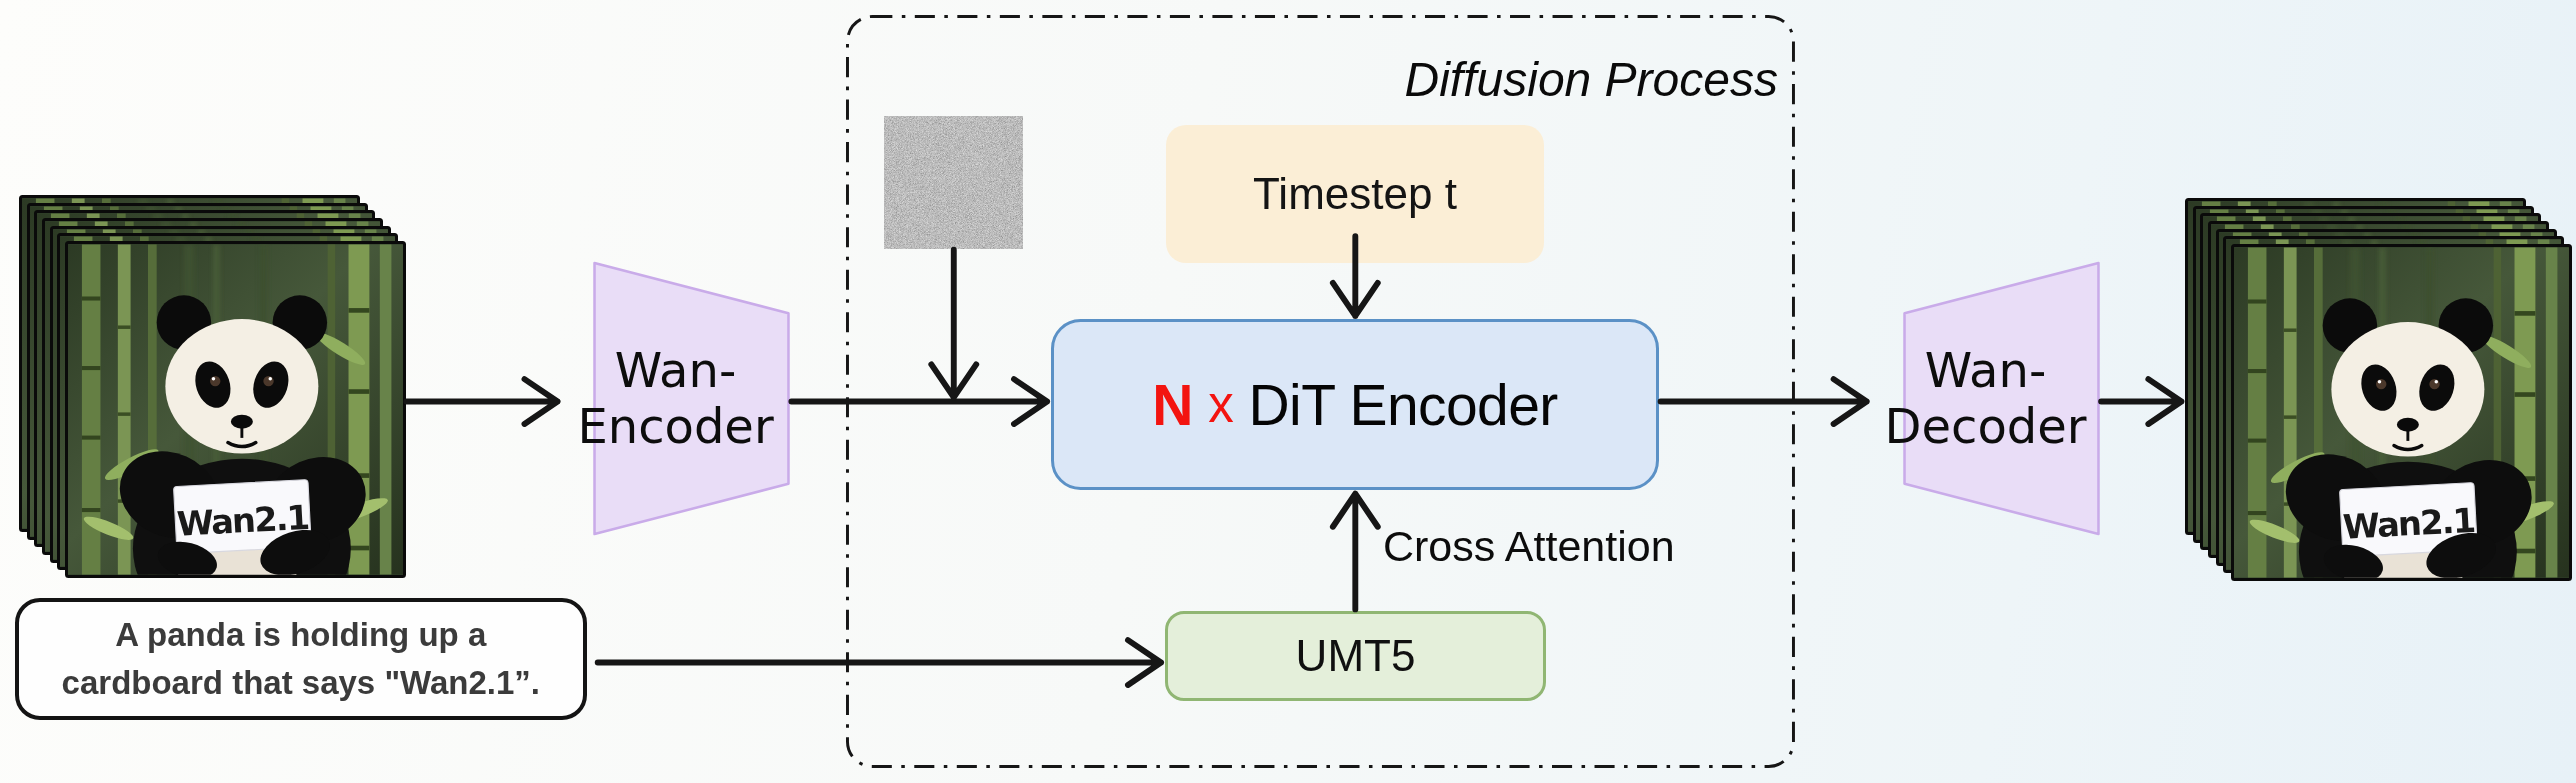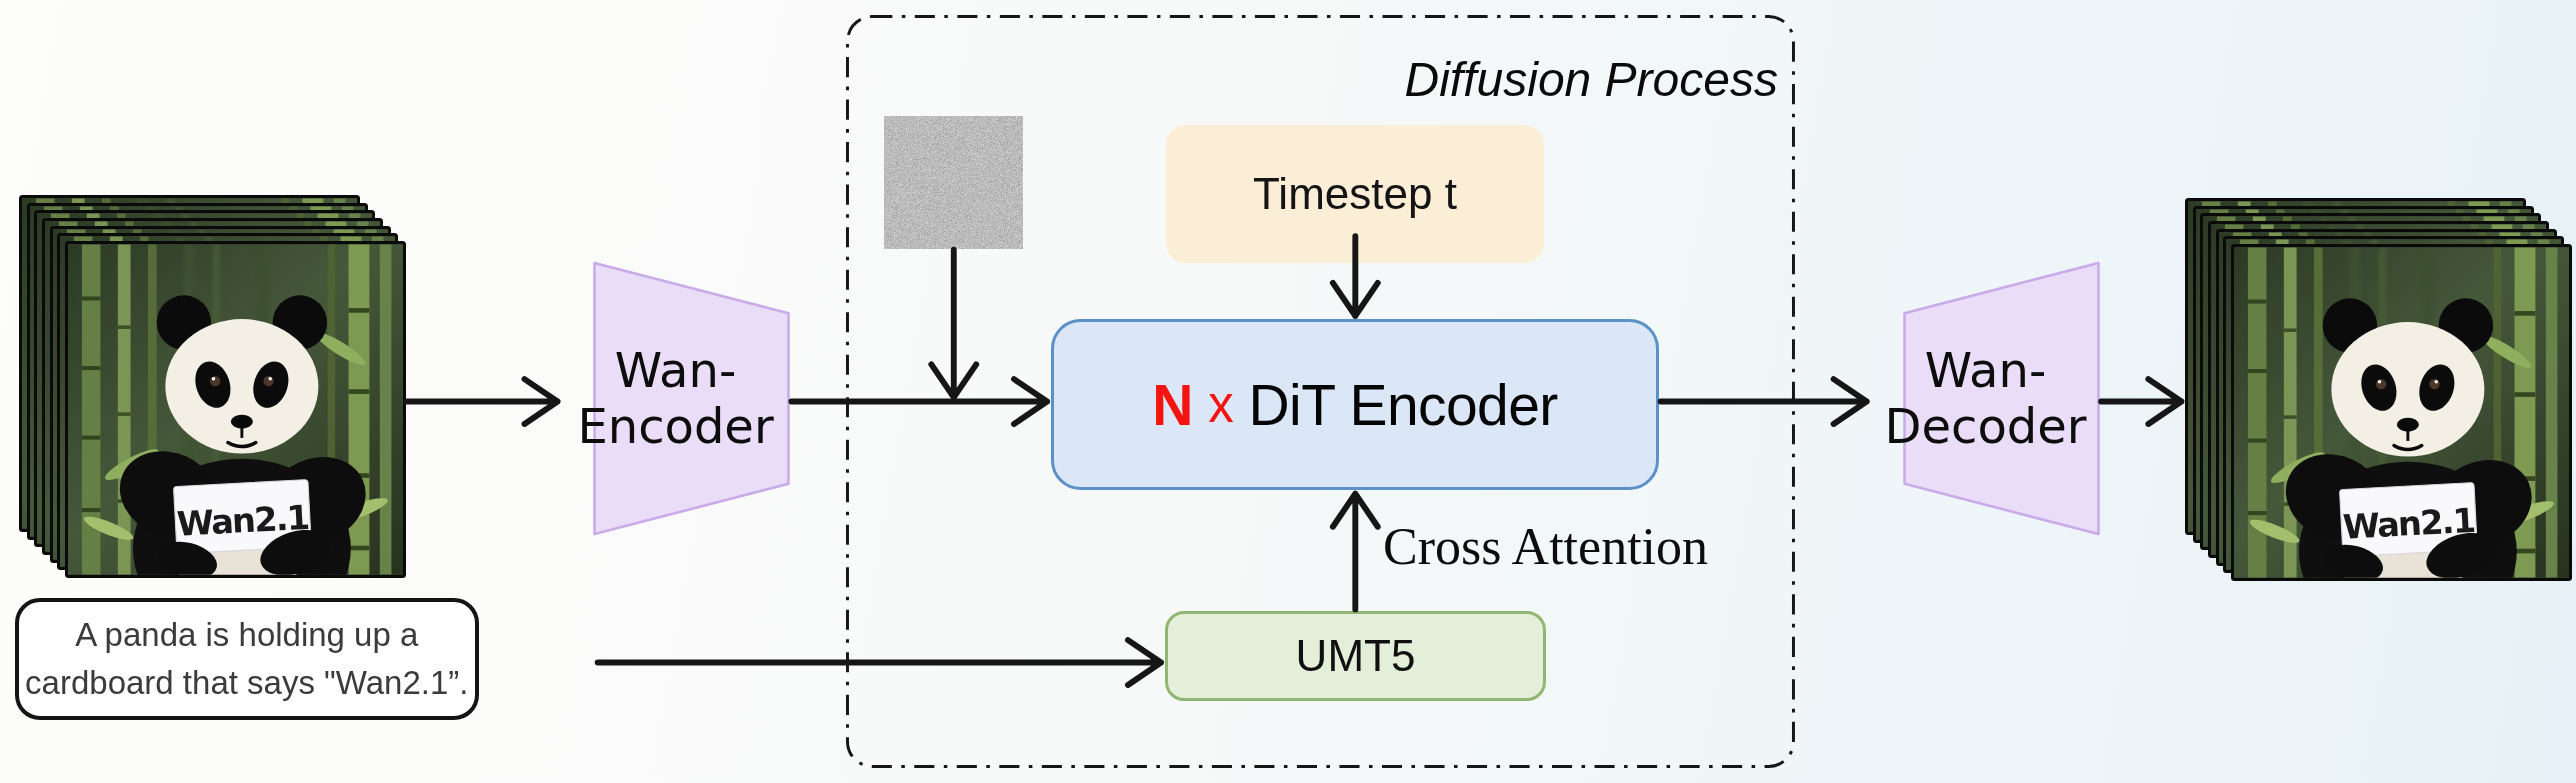--- a/index.html
+++ b/index.html
@@ -14,24 +14,24 @@
   
   .stack{position:absolute;}
   .frame{
     position:absolute;width:341px;height:337px;
     border:3px solid #0a0a0a;border-radius:3.5px;
     overflow:hidden;background:#30402a;box-sizing:border-box;
   }
   .frame svg{display:block;width:100%;height:100%;}
   
   .prompt-box{
-    left:14.8px;top:598px;width:464px;height:122px;
+    left:14.8px;top:598px;width:572px;height:122px;
     background:#fefefe;border:4.1px solid #141414;border-radius:25px;
     display:flex;flex-direction:column;align-items:center;justify-content:center;
-    font-size:33px;line-height:1.45;color:#3b3b3b;text-align:center;
+    font-size:33px;line-height:1.45;color:#3b3b3b;text-align:center;font-weight:bold;
   }
   
   .vae{width:229px;height:319px;padding-left:32px;}
   .vae svg{display:block;width:100%;height:100%;overflow:visible;}
   .vae-label{
     position:absolute;inset:0;display:flex;flex-direction:column;
     align-items:center;justify-content:center;
     font-family:"DejaVu Sans",sans-serif;font-size:48px;line-height:1.16;color:#0d0d0d;
   }
   
@@ -54,21 +54,21 @@
   .dit-n{font-weight:bold;color:#f31410;}
   .dit-x{color:#f31410;margin:0 15.4px;font-size:51px;}
   .umt5-box{
     left:1165px;top:611px;width:381px;height:90px;
     background:#e4efda;border:3.5px solid #90b673;border-radius:19px;
     display:flex;align-items:center;justify-content:center;
     font-size:44px;color:#101010;
   }
   .cross-attn{
     left:1383px;top:520px;width:354px;height:53px;
-    font-size:52px;color:#0c0c0c;line-height:53px;font-family:Liberation Serif, serif;
+    font-size:43px;color:#0c0c0c;line-height:53px;
   }
   .noise-thumb{left:884px;top:116px;width:139px;height:133px;}
   
   #overlay{position:absolute;left:0;top:0;width:2576px;height:783px;pointer-events:none;}
 </style>
 </head>
 <body>
 
 <svg width="0" height="0" style="position:absolute" aria-hidden="true">
   <defs>

